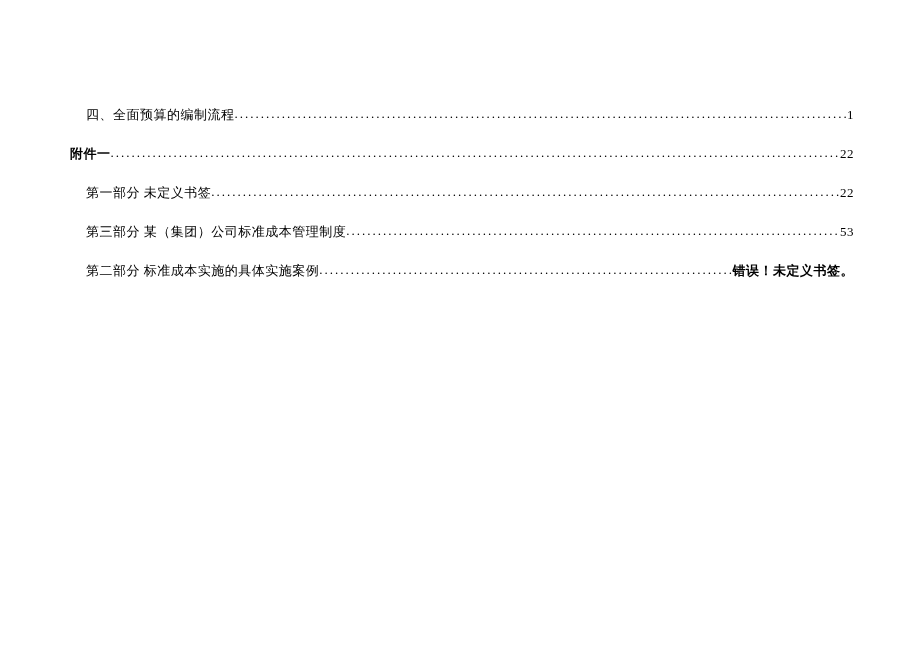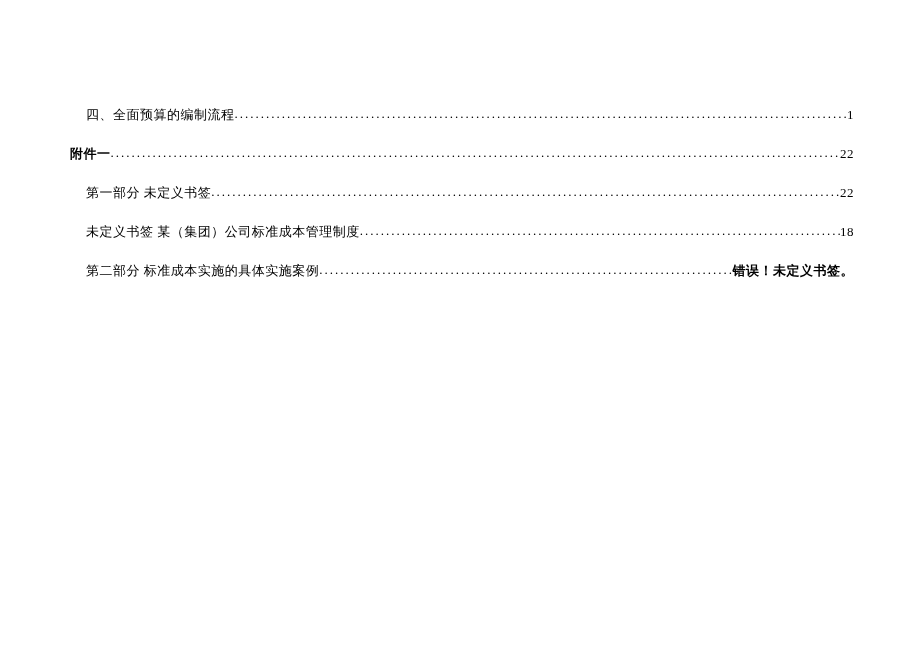--- a/index.html
+++ b/index.html
@@ -56,22 +56,22 @@
   <span class="toc-page">22</span>
 </div>
 
 <div class="toc-line level2">
   <span class="toc-title">第一部分  未定义书签</span>
   <span class="toc-dots"></span>
   <span class="toc-page">22</span>
 </div>
 
 <div class="toc-line level2">
-  <span class="toc-title">未定义书签  某（集团）公司标准成本管理制度</span>
+  <span class="toc-title">第三部分  某（集团）公司标准成本管理制度</span>
   <span class="toc-dots"></span>
-  <span class="toc-page">18</span>
+  <span class="toc-page">53</span>
 </div>
 
 <div class="toc-line level2">
   <span class="toc-title">第二部分 标准成本实施的具体实施案例</span>
   <span class="toc-dots"></span>
   <span class="toc-page error">错误！未定义书签。</span>
 </div>
 
 </body></html>

